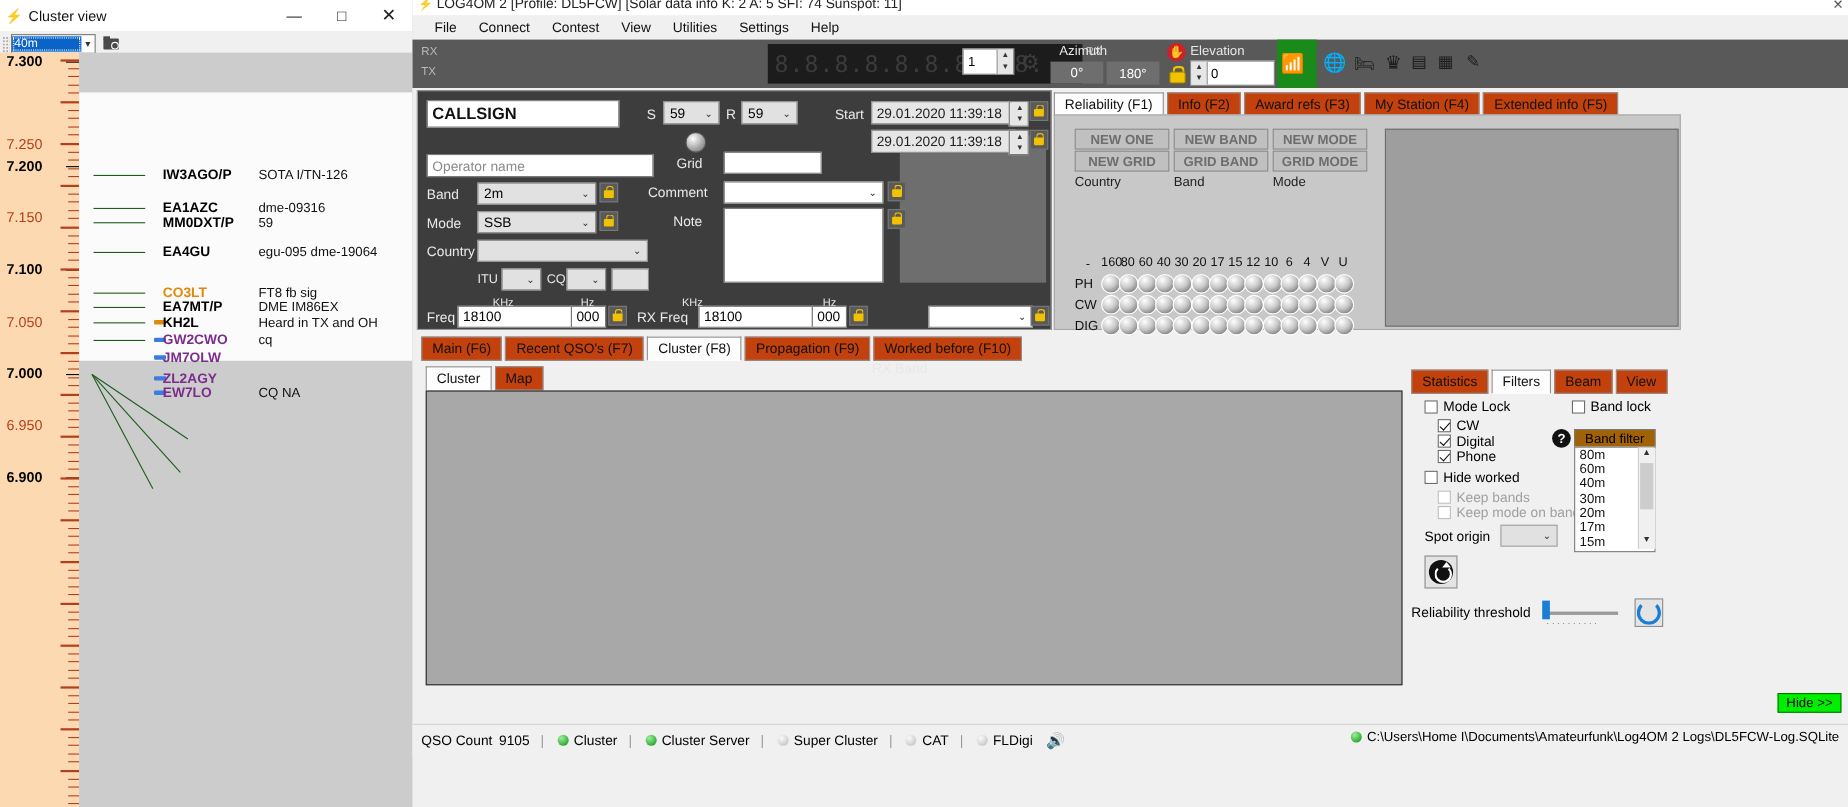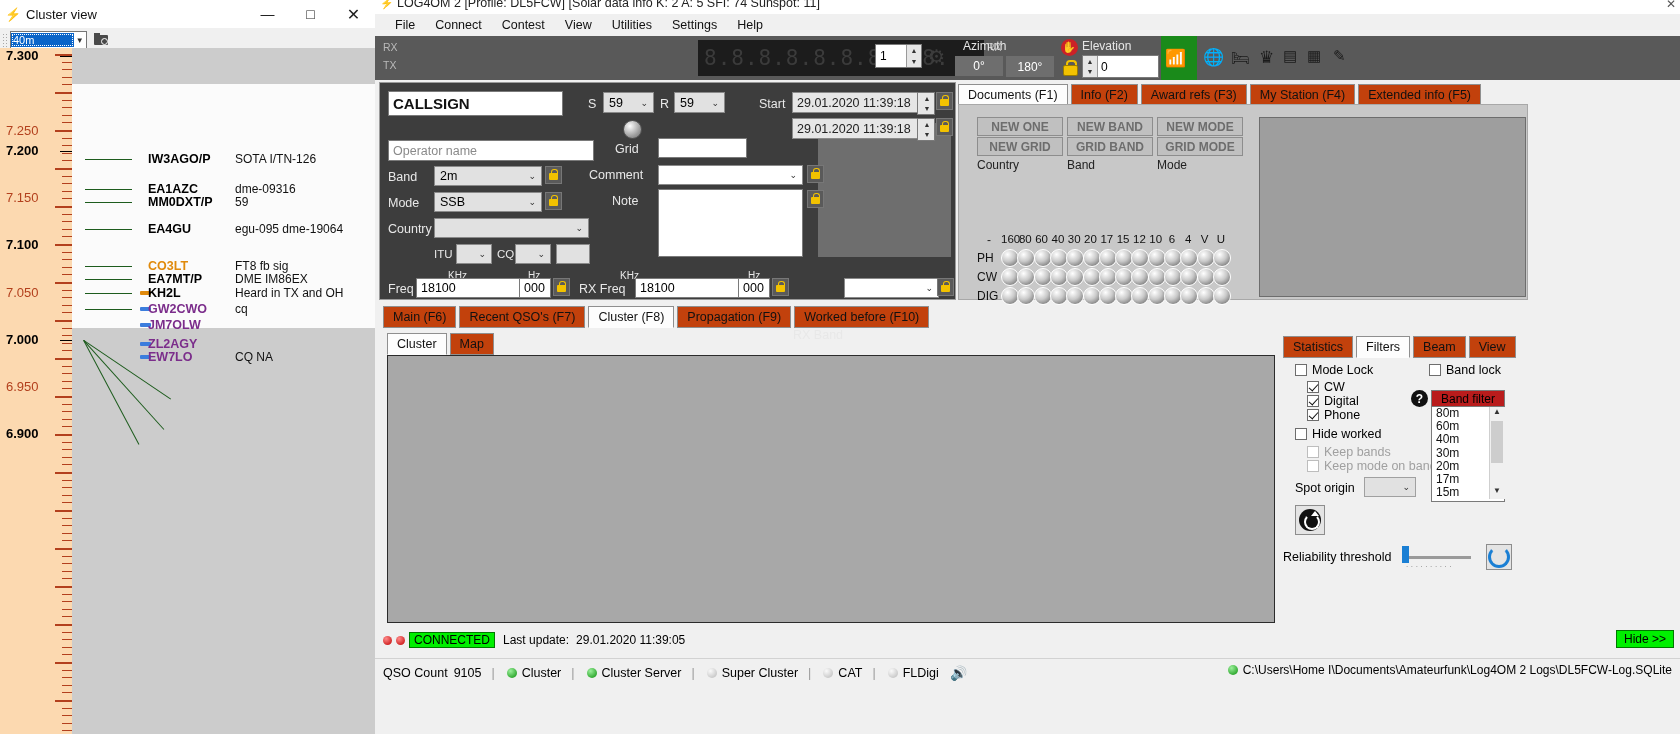--- a/index.html
+++ b/index.html
@@ -107,21 +107,21 @@
   .led{position:absolute;width:16px;height:16px;border-radius:50%;background:radial-gradient(circle at 35% 28%,#ffffff,#c9c9c9 45%,#8d8d8d 75%,#bdbdbd);border:1px solid #fff;}
 
   
   #rightPanel{position:absolute;left:908px;top:332px;width:390px;height:260px;background:#f0f0f0;}
   .cbrow{position:absolute;display:flex;align-items:center;font-size:12.5px;}
   .cb{width:12px;height:12px;border:1px solid #6d6d6d;background:#fff;margin-right:5px;position:relative;box-sizing:border-box;}
   .cb.checked:after{content:"";position:absolute;left:3px;top:0px;width:4px;height:8px;border:solid #111;border-width:0 1.6px 1.6px 0;transform:rotate(42deg);}
   .cbrow.dis{color:#a0a0a0;}
   .cbrow.dis .cb{border-color:#bdbdbd;}
   #helpico{position:absolute;width:17px;height:17px;border-radius:50%;background:#111;color:#fff;font-size:12px;font-weight:bold;display:flex;align-items:center;justify-content:center;}
-  #bandFilterHdr{position:absolute;background:#b91c1c;border:1px solid #7a7a7a;font-size:12px;display:flex;align-items:center;justify-content:center;}
+  #bandFilterHdr{position:absolute;background:#a16207;border:1px solid #7a7a7a;font-size:12px;display:flex;align-items:center;justify-content:center;}
   #bandList{position:absolute;background:#fff;border:1px solid #7a7a7a;overflow:hidden;}
   .blitem{font-size:12px;padding:0 4px;line-height:13.2px;color:#111;}
   #bandScroll{position:absolute;width:15px;background:#f0f0f0;border-left:1px solid #cfcfcf;}
   #bandScroll .thumb{position:absolute;left:1px;width:12px;background:#cdcdcd;}
   #bandScroll .ar{position:absolute;left:0;width:14px;height:13px;text-align:center;font-size:8px;color:#333;background:#f0f0f0;}
   .refreshbtn{position:absolute;background:#e4e4e4;border:1px solid #8d8d8d;display:flex;align-items:center;justify-content:center;}
   .circarrow{width:22px;height:22px;border-radius:50%;background:#111;position:relative;display:flex;align-items:center;justify-content:center;}
   .circarrow:before{content:"";position:absolute;left:5px;top:5px;width:12px;height:12px;border:2.5px solid #fff;border-radius:50%;border-top-color:transparent;}
   .circarrow:after{content:"";position:absolute;left:12px;top:2px;width:0;height:0;border-left:4px solid transparent;border-right:4px solid transparent;border-bottom:5px solid #fff;}
   .slider{position:absolute;height:3px;background:#9a9a9a;}
@@ -510,21 +510,21 @@
         <span></span>
           <span class="ar">⌄</span>
       </div>
       <div class="flock" style="left:557px;top:195px;">
           <b></b>
           <i></i>
         </div>
     </div>
 
     <div class="tabstrip" id="infoTabs" style="left:583px;top:84px;">
-        <div class="tabbtn active">Documents (F1)</div>
+        <div class="tabbtn active">Reliability (F1)</div>
         <div class="tabbtn">Info (F2)</div>
         <div class="tabbtn">Award refs (F3)</div>
         <div class="tabbtn">My Station (F4)</div>
         <div class="tabbtn">Extended info (F5)</div>
       </div>
     <div id="statPanel">
       <div id="statBox"></div>
     <div class="statbtn" style="left: 18px; top: 12px; width: 84px; height: 17px;">NEW ONE</div>
         <div class="statbtn" style="left: 108px; top: 12px; width: 84px; height: 17px;">NEW BAND</div>
         <div class="statbtn" style="left: 198px; top: 12px; width: 84px; height: 17px;">NEW MODE</div>
@@ -680,27 +680,20 @@
 
       <div style="position:absolute;left:0px;top:218px;font-size:12.5px;">Reliability threshold</div>
       <div class="slider" style="left:122px;top:224px;width:66px;"></div>
       <div class="sliderthumb" style="left:119px;top:214px;"></div>
       <div class="slidertick" style="left:123px;top:228px;">..........</div>
       <div class="refreshbtn" style="left:203px;top:212px;width:24px;height:24px;">
         <span class="refresh2"></span>
       </div>
     </div>
 
-    <div id="clusterStatus">
-      <span class="reddot"></span>
-      <span class="reddot"></span>
-      <span id="connBadge">CONNECTED</span>
-      <span>Last update:</span>
-      <span style="margin-left:7px;">29.01.2020 11:39:05</span>
-    </div>
     <div id="hideBtn">Hide &gt;&gt;</div>
 
     <div id="bottomBar">
       <span style="margin-left:8px;">QSO Count</span>
       <span style="margin-left:6px;">9105</span>
       <span id="bottomItems" style="display:flex;align-items:center;">
           <span class="sep">|</span>
           <span class="greendot"></span>
           <span>Cluster</span>
           <span class="sep">|</span>

